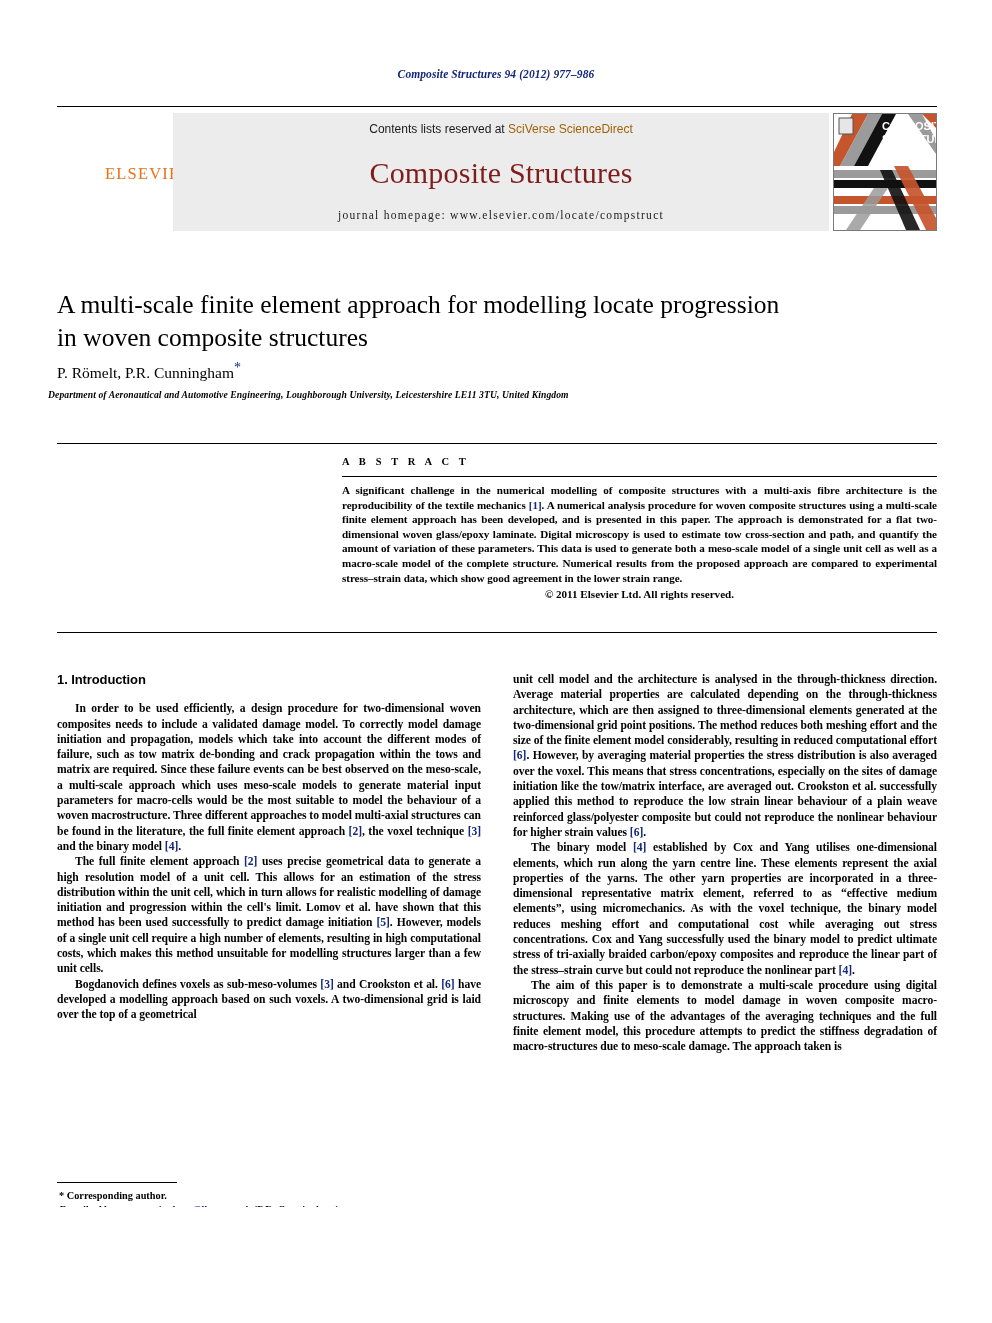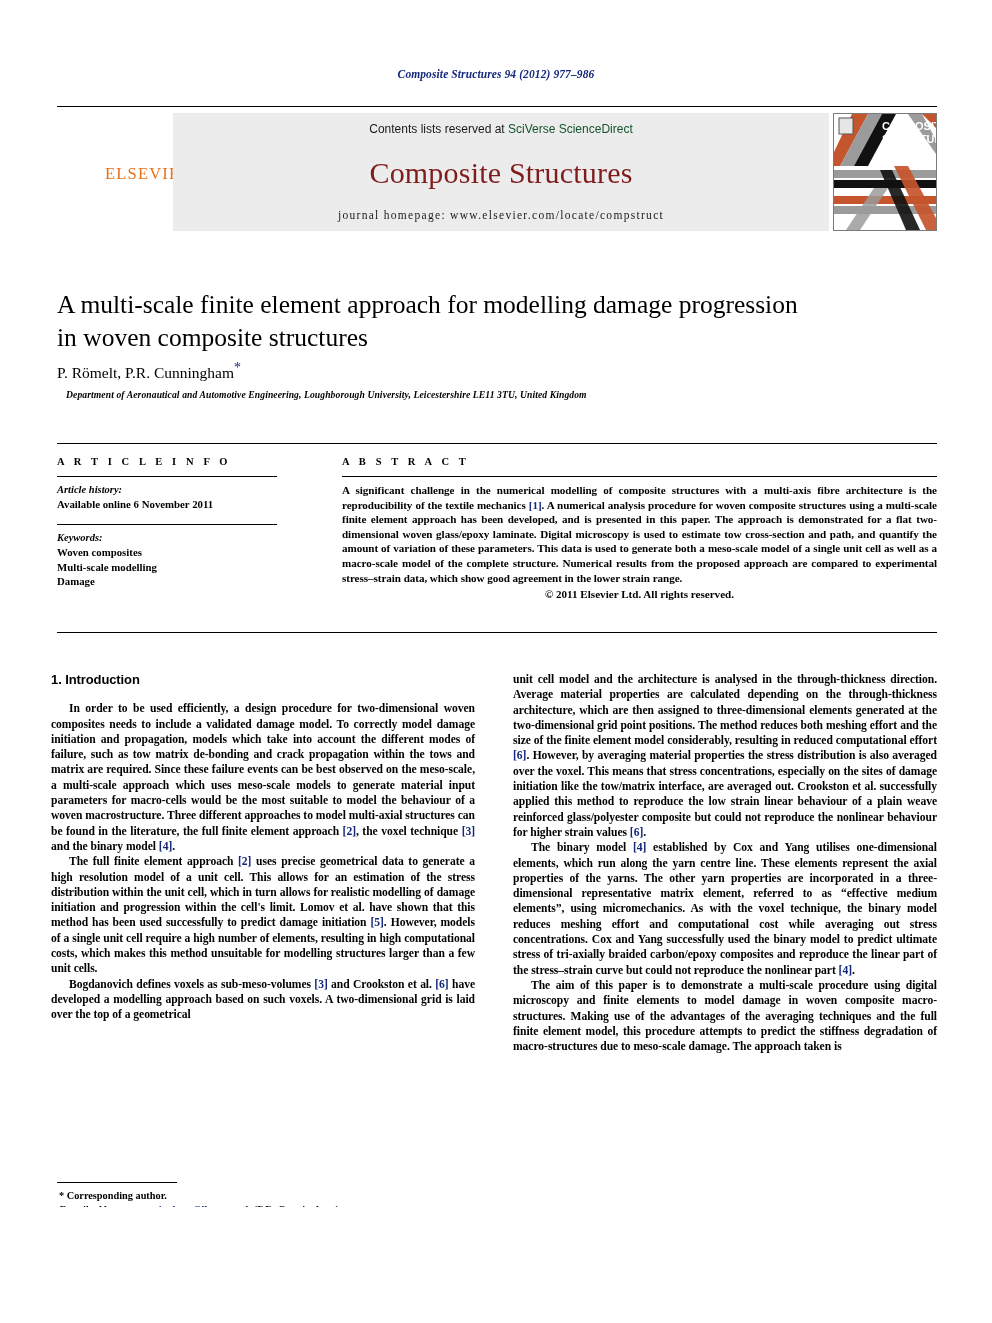--- a/index.html
+++ b/index.html
@@ -82,21 +82,21 @@
     justify-content: space-between;
     align-items: center;
     padding: 9px 0 10px 0;
     box-sizing: border-box;
   }
   .contents-line {
     font-family: "Liberation Sans", sans-serif;
     font-size: 12px;
     color: #1a1a1a;
   }
-  .contents-line .sd-link { color: #14532d; }
+  .contents-line .sd-link { color: #a16207; }
   .journal-title {
     font-family: "Liberation Serif", serif;
     font-size: 30px;
     color: #7f1d1d;
     letter-spacing: 0.2px;
   }
   .homepage-line {
     font-family: Liberation Serif, serif;
     font-size: 11.5px;
     letter-spacing: 1.3px;
@@ -127,21 +127,21 @@
     position: absolute;
     left: 57px;
     top: 360px;
     width: 880px;
     font-size: 15.5px;
     font-family: "Liberation Serif", serif;
   }
   .authors .star { color: #14277a; font-size: 14px; }
   .affiliation {
     position: absolute;
-    left: 66px;
+    left: 48px;
     top: 389px;
     width: 880px;
     font-size: 9.6px;
     font-style: italic;
     font-weight: bold;
     letter-spacing: 0.1px;
   }
 
   
   .infoblock {
@@ -207,21 +207,21 @@
   .body-col {
     position: absolute;
     top: 672px;
     width: 424px;
     font-size: 11.6px;
     line-height: 15.3px;
     text-align: justify;
     font-weight: bold;
     letter-spacing: -0.05px;
   }
-  .body-col.left  { left: 51px; }
+  .body-col.left  { left: 57px; }
   .body-col.right { left: 513px; }
   .body-col p { margin: 0; text-indent: 18px; }
   .body-col p.noindent { text-indent: 0; }
   .h2 {
     font-family: "Liberation Sans", sans-serif;
     font-size: 13px;
     font-weight: bold;
     margin: 0 0 14px 0;
     letter-spacing: -0.1px;
   }
@@ -313,44 +313,32 @@
             <text x="48" y="16">COMPOSITE</text>
             <text x="48" y="29">STRUCTURES</text>
           </g>
         </svg>
       </div>
 
     </div>
   </div>
 
   <div class="title">
-    <div>A multi-scale finite element approach for modelling damage progression</div>
+    <div>A multi-scale finite element approach for modelling locate progression</div>
     <div>in woven composite structures</div>
   </div>
 
   <div class="authors">
     <span>P. Römelt, P.R. Cunningham</span><sup class="star">*</sup>
   </div>
 
   <div class="affiliation">Department of Aeronautical and Automotive Engineering, Loughborough University, Leicestershire LE11 3TU, United Kingdom</div>
 
   <div class="infoblock">
 
-    <div class="col-info">
-      <div class="sec-head">A R T I C L E    I N F O</div>
-      <div class="rule short"></div>
-      <div class="meta-label">Article history:</div>
-      <div class="meta-val">Available online 6 November 2011</div>
-      <div class="meta-gap"></div>
-      <div class="rule short"></div>
-      <div class="meta-label">Keywords:</div>
-      <div class="meta-val">Woven composites</div>
-      <div class="meta-val">Multi-scale modelling</div>
-      <div class="meta-val">Damage</div>
-    </div>
 
     <div class="col-abstract">
       <div class="sec-head">A B S T R A C T</div>
       <div class="rule wide"></div>
       <div class="abstract-body">A significant challenge in the numerical modelling of composite structures with a multi-axis fibre architecture is the reproducibility of the textile mechanics <span class="ref" style="color:#14277a">[1]</span>. A numerical analysis procedure for woven composite structures using a multi-scale finite element approach has been developed, and is presented in this paper. The approach is demonstrated for a flat two-dimensional woven glass/epoxy laminate. Digital microscopy is used to estimate tow cross-section and path, and quantify the amount of variation of these parameters. This data is used to generate both a meso-scale model of a single unit cell as well as a macro-scale model of the complete structure. Numerical results from the proposed approach are compared to experimental stress–strain data, which show good agreement in the lower strain range.</div>
       <div class="copyright">© 2011 Elsevier Ltd. All rights reserved.</div>
     </div>
 
   </div>
 

